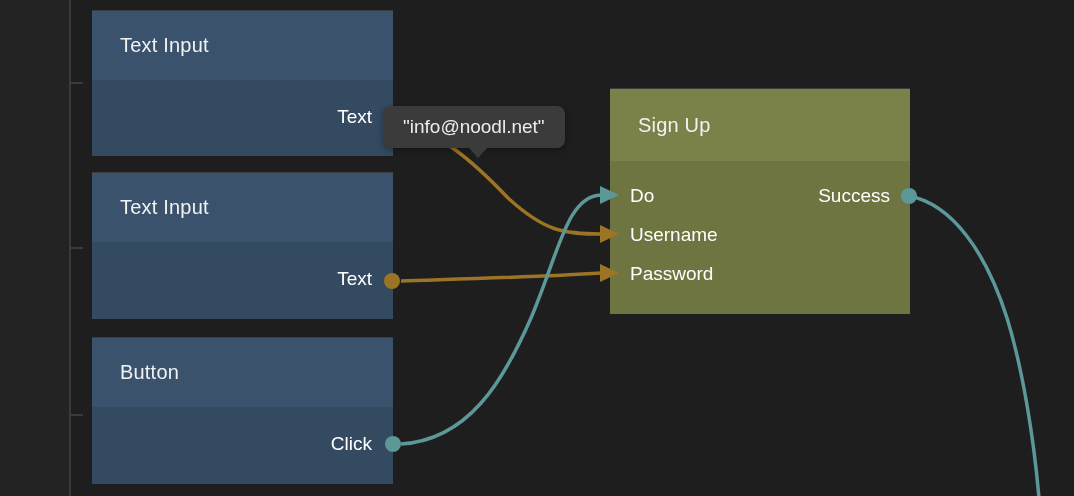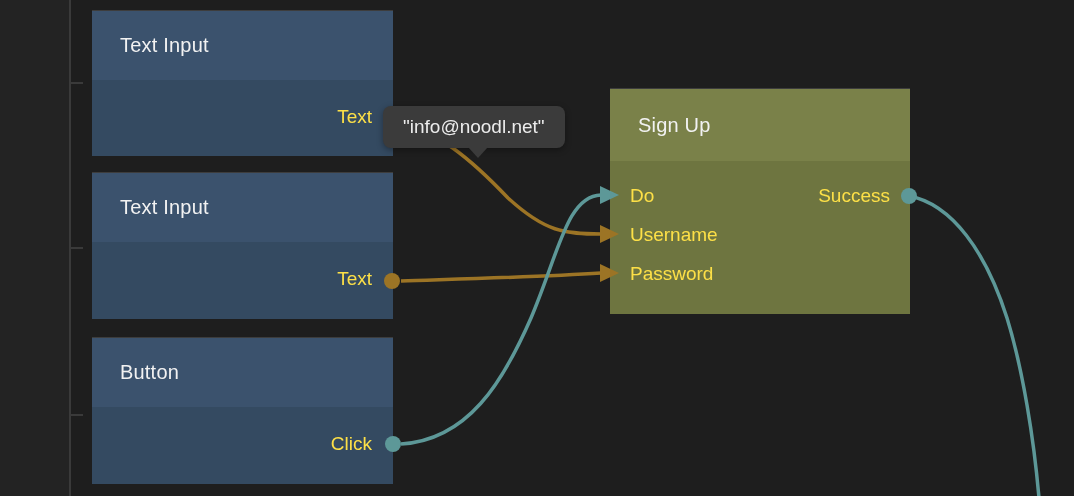--- a/index.html
+++ b/index.html
@@ -39,21 +39,21 @@
   .node.n3{left:92px;top:337px;width:301px;height:146px;}
   .node.n3 .body{height:77px;}
 
   
   .node.olive .header{background:#7a8149;height:72px;}
   .node.olive .body{background:#6e7540;}
   .node.signup{left:610px;top:88px;width:300px;height:225px;}
   .node.signup .body{height:153px;}
 
   .port-label{
-    position:absolute;font-size:19px;color:#fde047;line-height:22px;
+    position:absolute;font-size:19px;color:#ffffff;line-height:22px;
     white-space:nowrap;
   }
   .out-label{right:21px;top:26px;text-align:right;}
   .in-do{left:20px;top:24px;}
   .in-username{left:20px;top:63px;}
   .in-password{left:20px;top:102px;}
   .out-success{right:20px;top:24px;}
 
   svg.wires{position:absolute;left:0;top:0;z-index:2;pointer-events:none;}
   svg.wires path, svg.wires circle{pointer-events:auto;}

